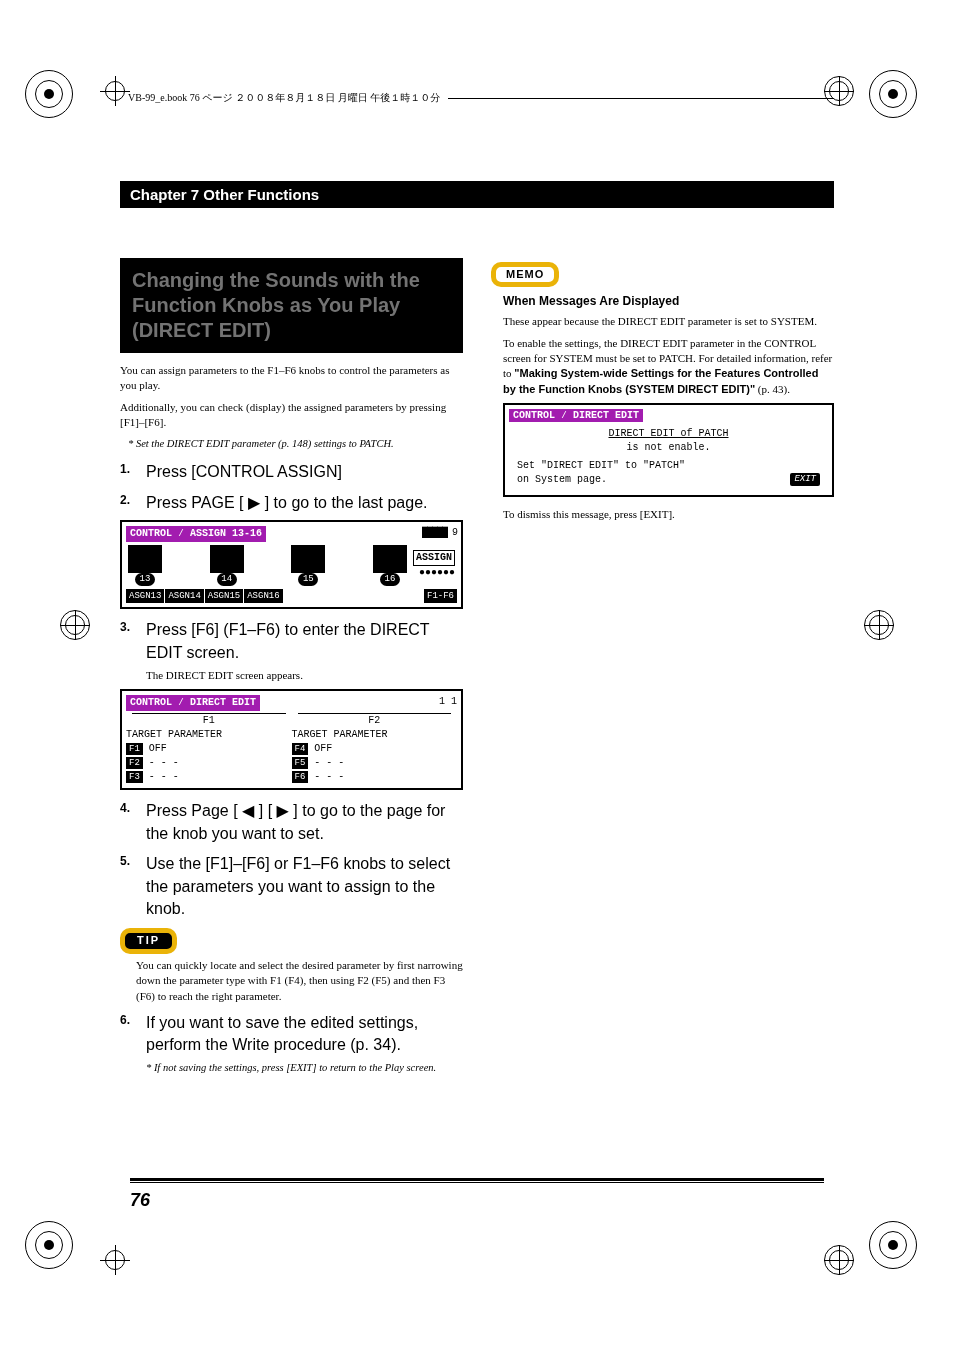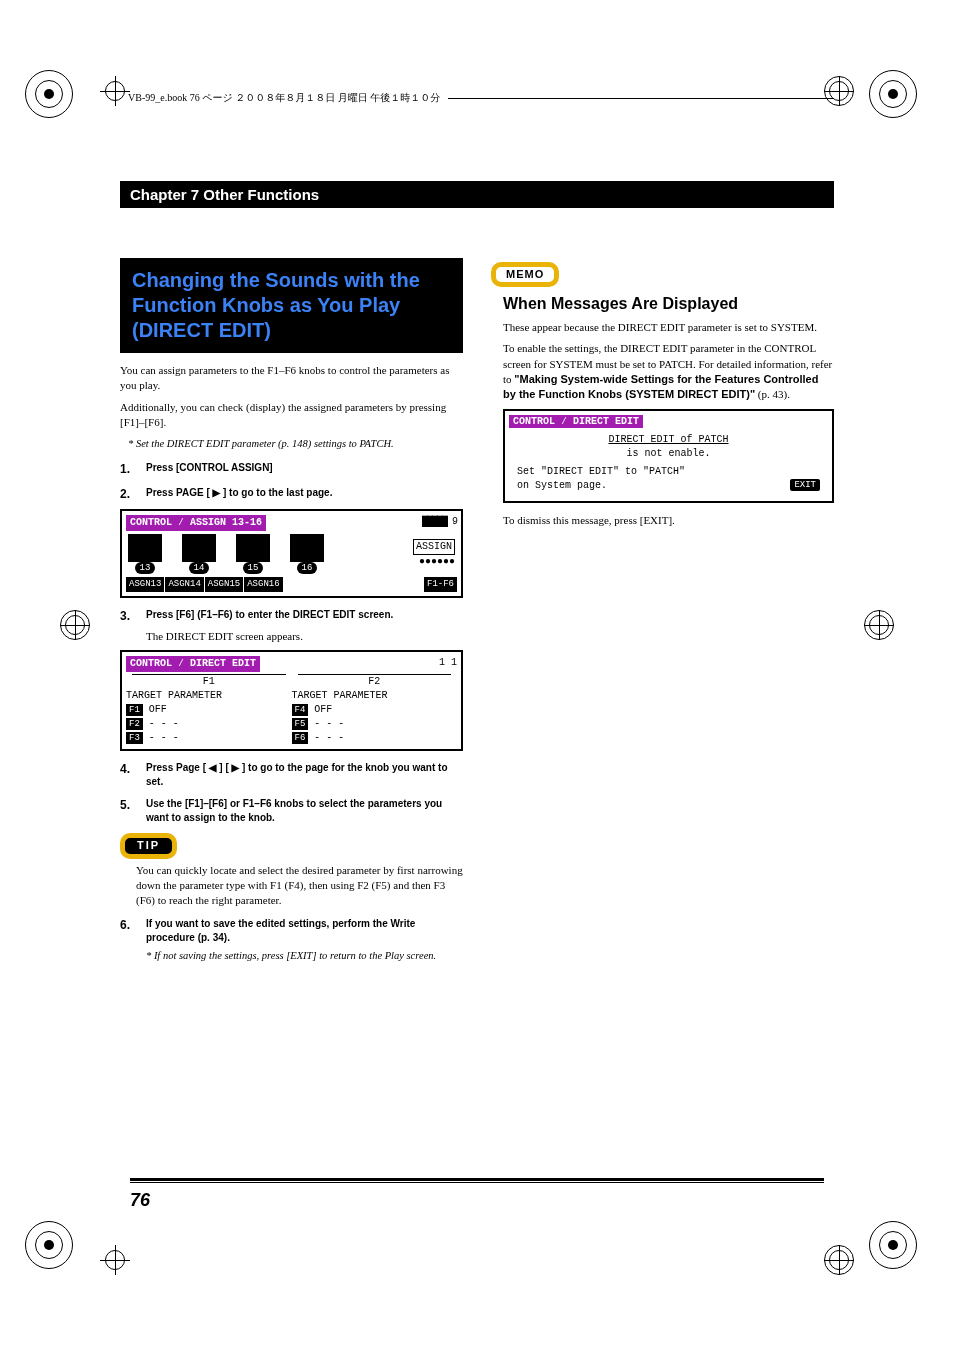--- a/index.html
+++ b/index.html
@@ -54,33 +54,33 @@
   padding: 5px 10px;
   margin-top: 70px;
 }
 .columns {
   display: flex;
   gap: 28px;
   margin-top: 50px;
 }
 .col { flex: 1; font-size: 11px; line-height: 1.4; }
 .title-block {
-  background: #000; color: #3b82f6;
+  background: #000; color: #737373;
   font-family: Arial, Helvetica, sans-serif;
   font-weight: bold;
   font-size: 20px;
   padding: 10px 12px;
   line-height: 1.25;
   margin-bottom: 10px;
 }
 .body-text { font-size: 11px; margin-bottom: 6px; }
 .asterisk-note { font-size: 10.5px; font-style: italic; padding-left: 18px; text-indent: -10px; margin: 4px 0 10px 0; }
 .step { display: flex; gap: 10px; margin: 8px 0 4px 0; }
 .step-num { font-family: Arial, sans-serif; font-weight: bold; font-size: 12px; width: 16px; }
-.step-text { font-family: Arial, sans-serif; font-weight: bold; font-size: 10px; flex:1; }
+.step-text { font-family: Arial, sans-serif; font-weight: normal; font-size: 16px; flex:1; }
 .step-sub { font-size: 11px; margin-left: 26px; margin-bottom: 6px; }
 .figure {
   border: 2px solid #000;
   background: #fff;
   margin: 6px 0 10px 0;
   padding: 4px;
   font-family: 'Courier New', monospace;
   font-size: 10px;
   position: relative;
 }
@@ -94,38 +94,38 @@
   background:#000; color:#fff; border-radius:8px; font-size:9px; padding:0 4px; text-align:center; width:20px; margin:0 auto;
 }
 .figure .tabrow { display:flex; justify-content: space-between; }
 .figure .tab { background:#000; color:#fff; font-size:9px; padding:1px 3px; }
 .memo-badge, .tip-badge {
   display:inline-block; border:5px solid #eab308; border-radius:10px; padding:0 10px;
   font-family: Arial, sans-serif; font-weight: bold; font-size: 11px; margin: 4px 0 4px 0;
 }
 .memo-badge { background:#fff; color:#000; letter-spacing:1px; }
 .tip-badge { background:#000; color:#fff; padding:0 12px; letter-spacing:2px; }
-.sub-heading { font-family: Arial, sans-serif; font-weight: bold; font-size: 16px; margin: 2px 0 4px 0; }
+.sub-heading { font-family: Arial, sans-serif; font-weight: bold; font-size: 12px; margin: 2px 0 4px 0; }
 .bold-ref { font-weight: bold; font-family: Arial, sans-serif; }
 .page-num {
   position: absolute;
   left: 130px;
   bottom: 140px;
   font-family: Arial, sans-serif;
   font-weight: bold;
   font-style: italic;
   font-size: 18px;
 }
 .footer-rule { position:absolute; left:130px; right:130px; bottom:170px; height:3px; background:#000; }
 .footer-rule::after { content:''; position:absolute; left:0; right:0; top:4px; height:1px; background:#000; }
 
 .mid-cross-l { position:absolute; left:60px; top:610px; }
 .mid-cross-r { position:absolute; right:60px; top:610px; }
 
-.exit-btn { display:inline-block; background:#000; color:#fff; font-size:9px; padding:0 4px; border-radius:2px; float:right;}
+.exit-btn { display:inline-block; background:#000; color:#fff; font-size:9px; padding:0 4px; border-radius:2px; float:right;font-style:italic;}
 .pixels { letter-spacing:-1px; }
 </style>
 </head>
 <body>
 
 <div class="register-mark tl">
     <div class="circles">
       <div class="inner"></div>
       <div class="dot"></div>
     </div>
@@ -202,40 +202,40 @@
         <div class="step-num">2.</div>
         <div class="step-text">Press PAGE [ ▶ ] to go to the last page.</div>
       </div>
 
       <div class="figure">
         <div style="display:flex; justify-content:space-between;">
           <span class="titlebar">CONTROL ⁄ ASSIGN 13-16</span>
           <span class="pixels">█████ 9</span>
         </div>
         <div class="row">
-          <div style="display:flex; gap:20px; flex:1;">
+          <div style="display:flex; gap:20px; flex:1;justify-content:space-between;">
             <div>
                 <div class="icon dark"></div>
                 <div class="knob-badge">13</div>
               </div>
             <div>
                 <div class="icon dark"></div>
                 <div class="knob-badge">14</div>
               </div>
             <div>
                 <div class="icon dark"></div>
                 <div class="knob-badge">15</div>
               </div>
             <div>
                 <div class="icon dark"></div>
                 <div class="knob-badge">16</div>
               </div>
           </div>
           <div style="text-align:right;">
-            <div style="border:1px solid #000; padding:0 2px; font-weight:normal;">ASSIGN</div>
+            <div style="border:1px solid #000; padding:0 2px; font-weight:bold;">ASSIGN</div>
             <div>●●●●●●</div>
           </div>
         </div>
         <div class="tabrow">
           <div style="display:flex; gap:1px;">
             <span class="tab">ASGN13</span>
             <span class="tab">ASGN14</span>
             <span class="tab">ASGN15</span>
             <span class="tab">ASGN16</span>
           </div>

